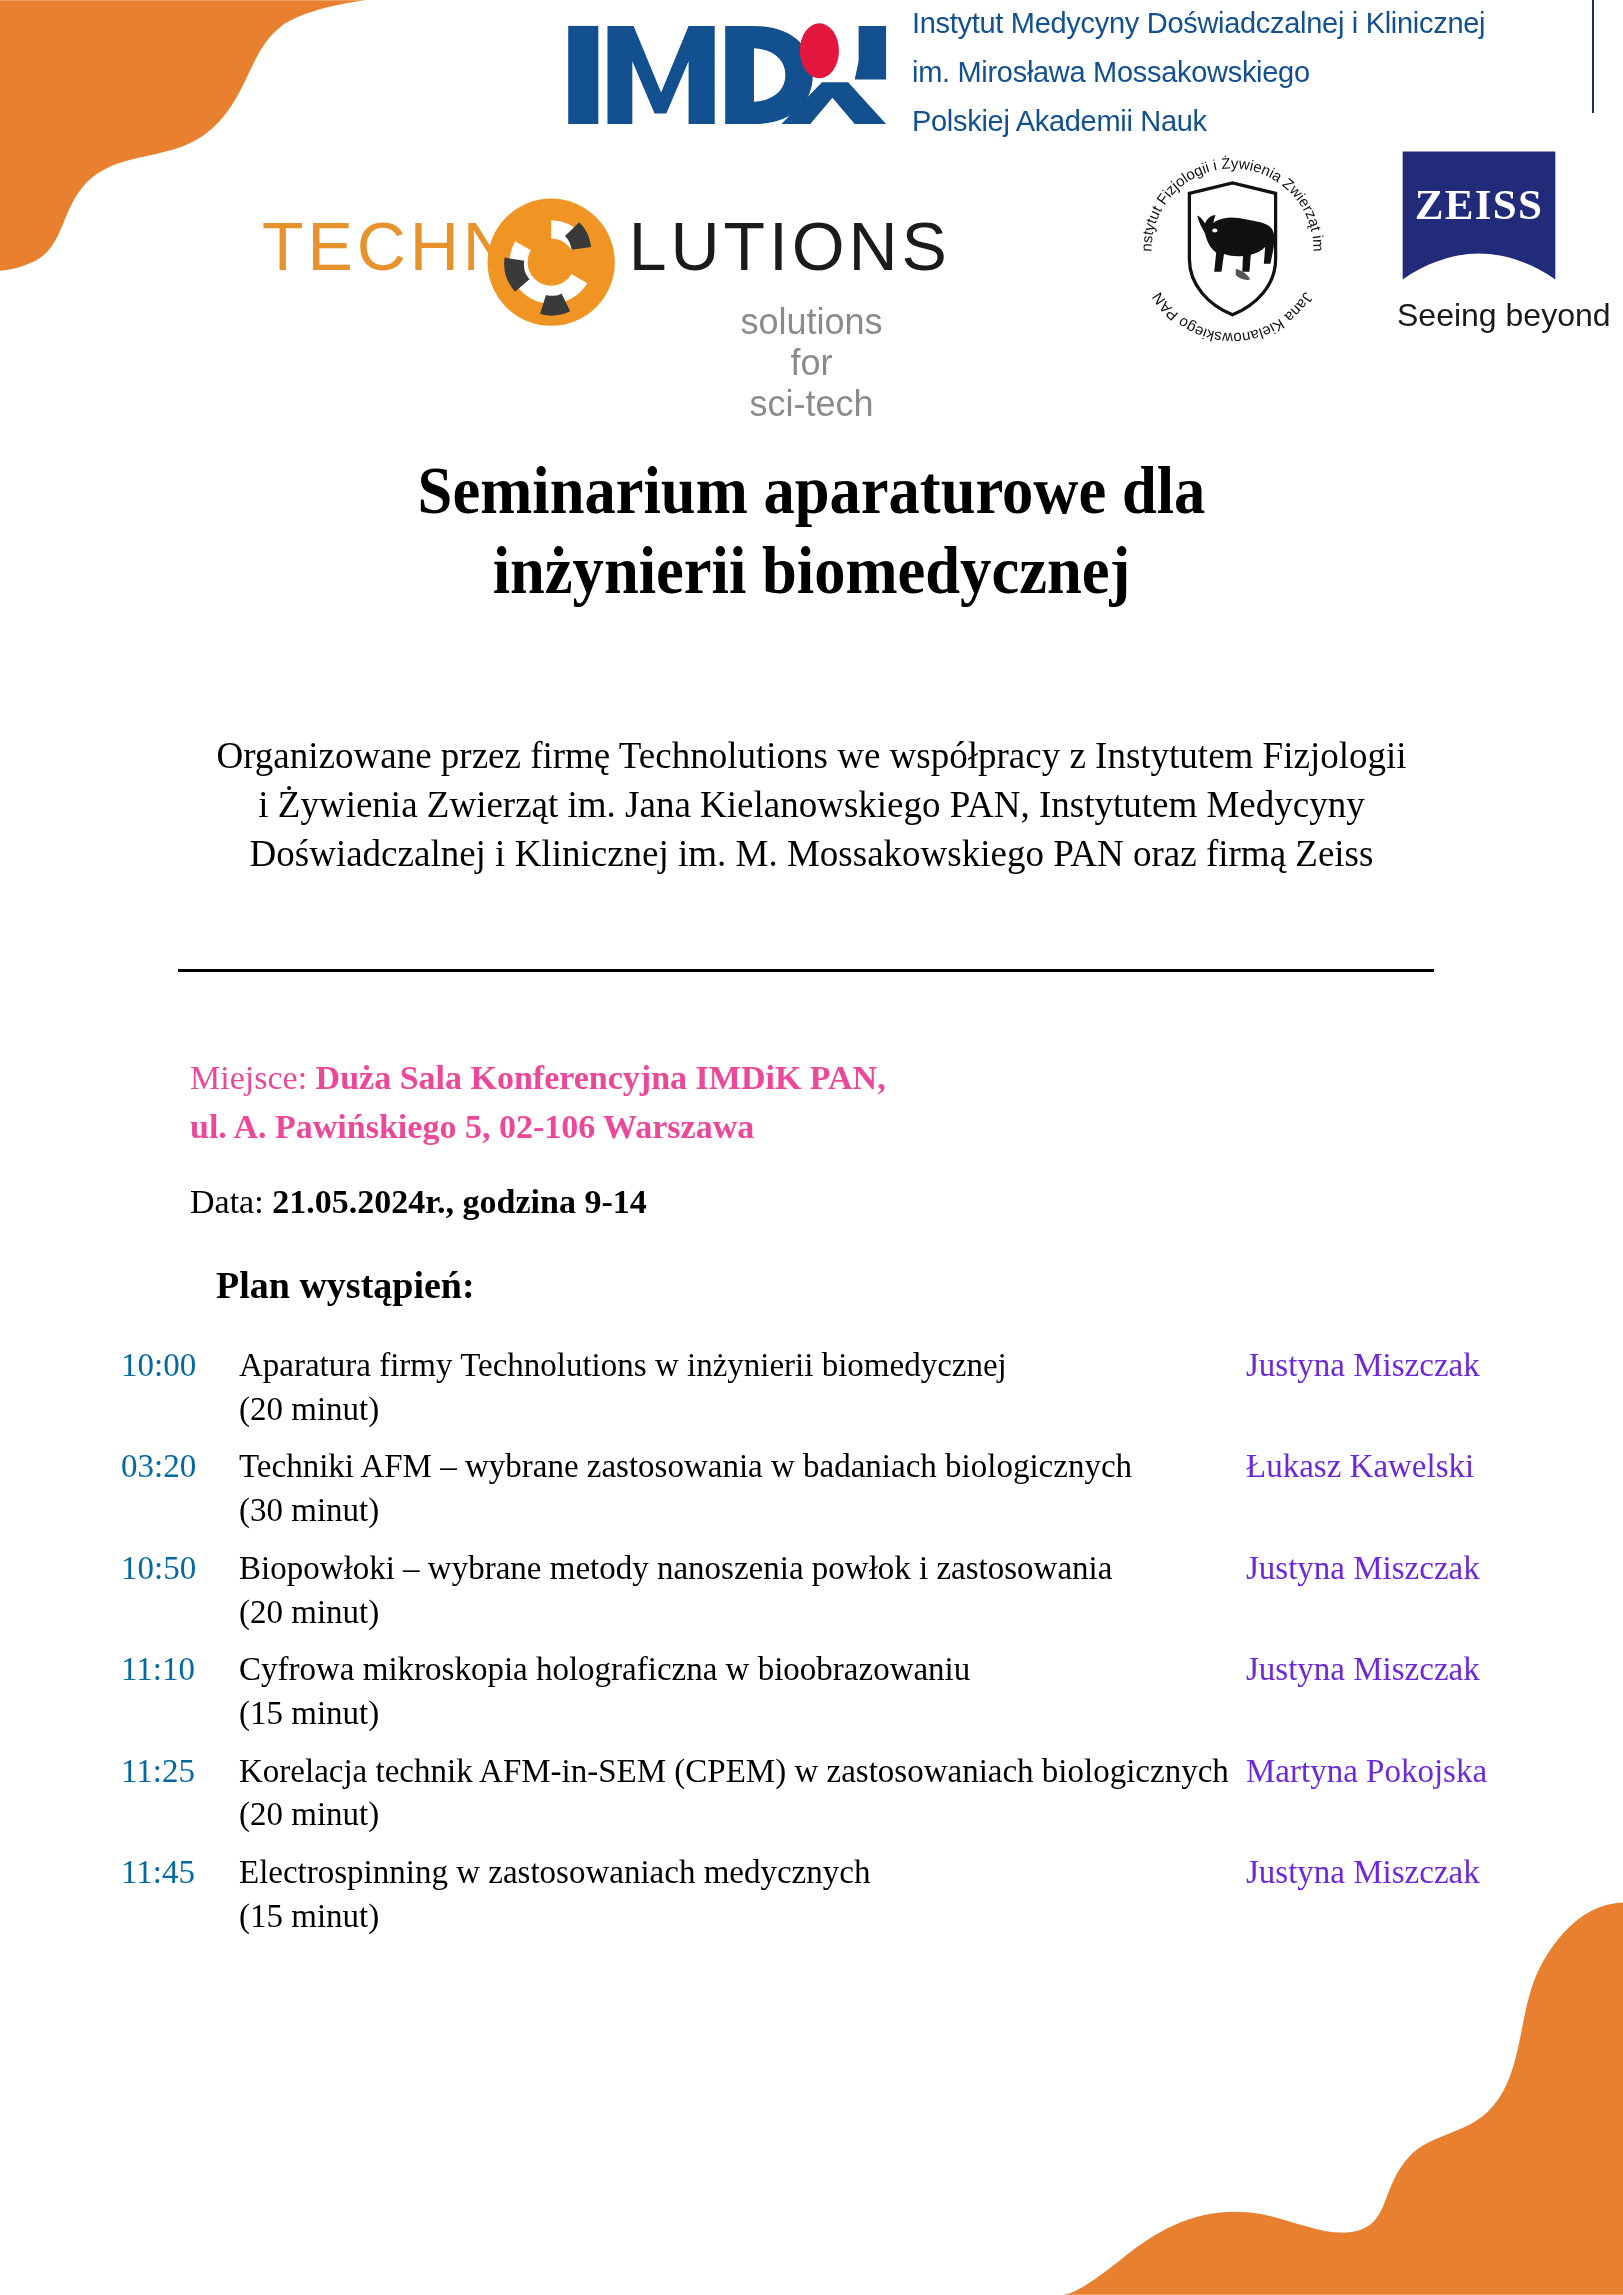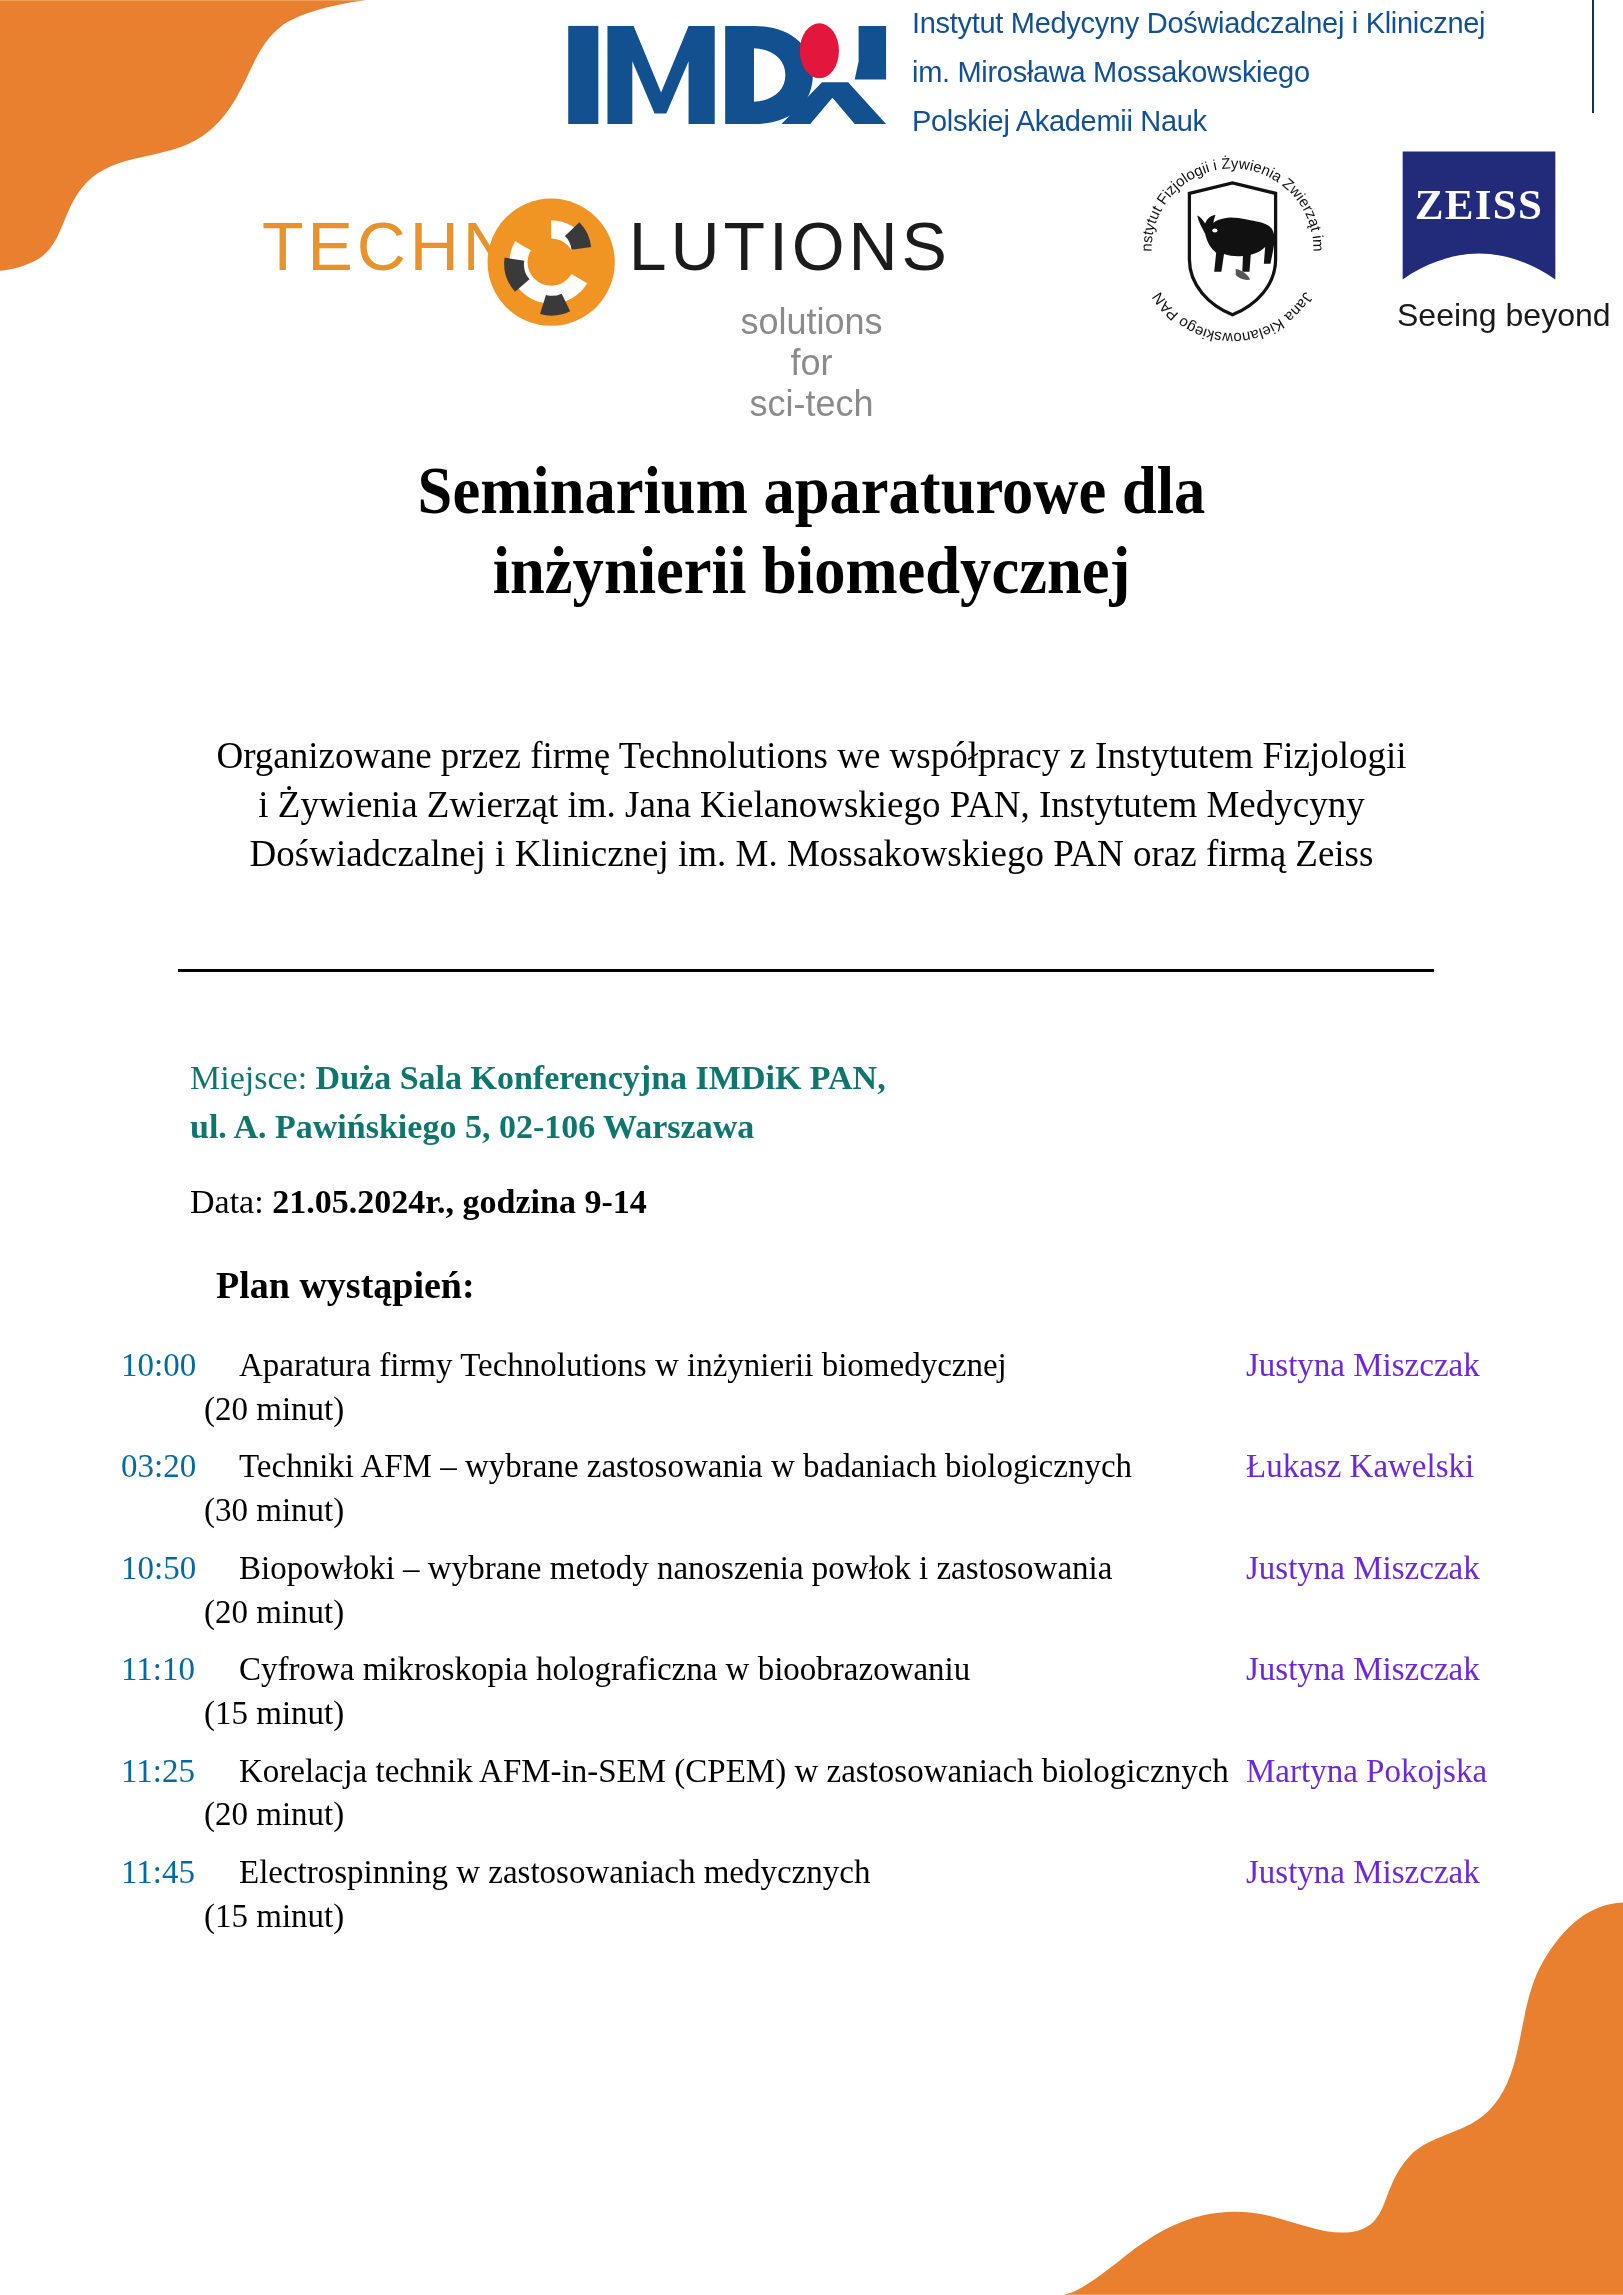--- a/index.html
+++ b/index.html
@@ -170,21 +170,21 @@
     background: #000000;
   }
 
   .venue {
     position: absolute;
     left: 190px;
     top: 1053px;
     width: 1112px;
     font-size: 34px;
     line-height: 1.45;
-    color: #0f766e;
+    color: #ec4899;
   }
   .venue b { font-weight: bold; }
 
   .date {
     position: absolute;
     left: 190px;
     top: 1178px;
     width: 1112px;
     font-size: 34px;
     line-height: 1.4;
@@ -232,21 +232,21 @@
   }
   .sched-speaker {
     flex: 0 0 281px;
     text-align: left;
     font-size: 33px;
     line-height: 1.32;
     color: #6d28d9;
     white-space: nowrap;
   }
   .sched-duration {
-    margin-left: 83px;
+    margin-left: 118px;
     font-size: 33px;
     line-height: 1.32;
     color: #000000;
   }
 </style>
 </head>
 <body>
 
 <div class="page">
 

